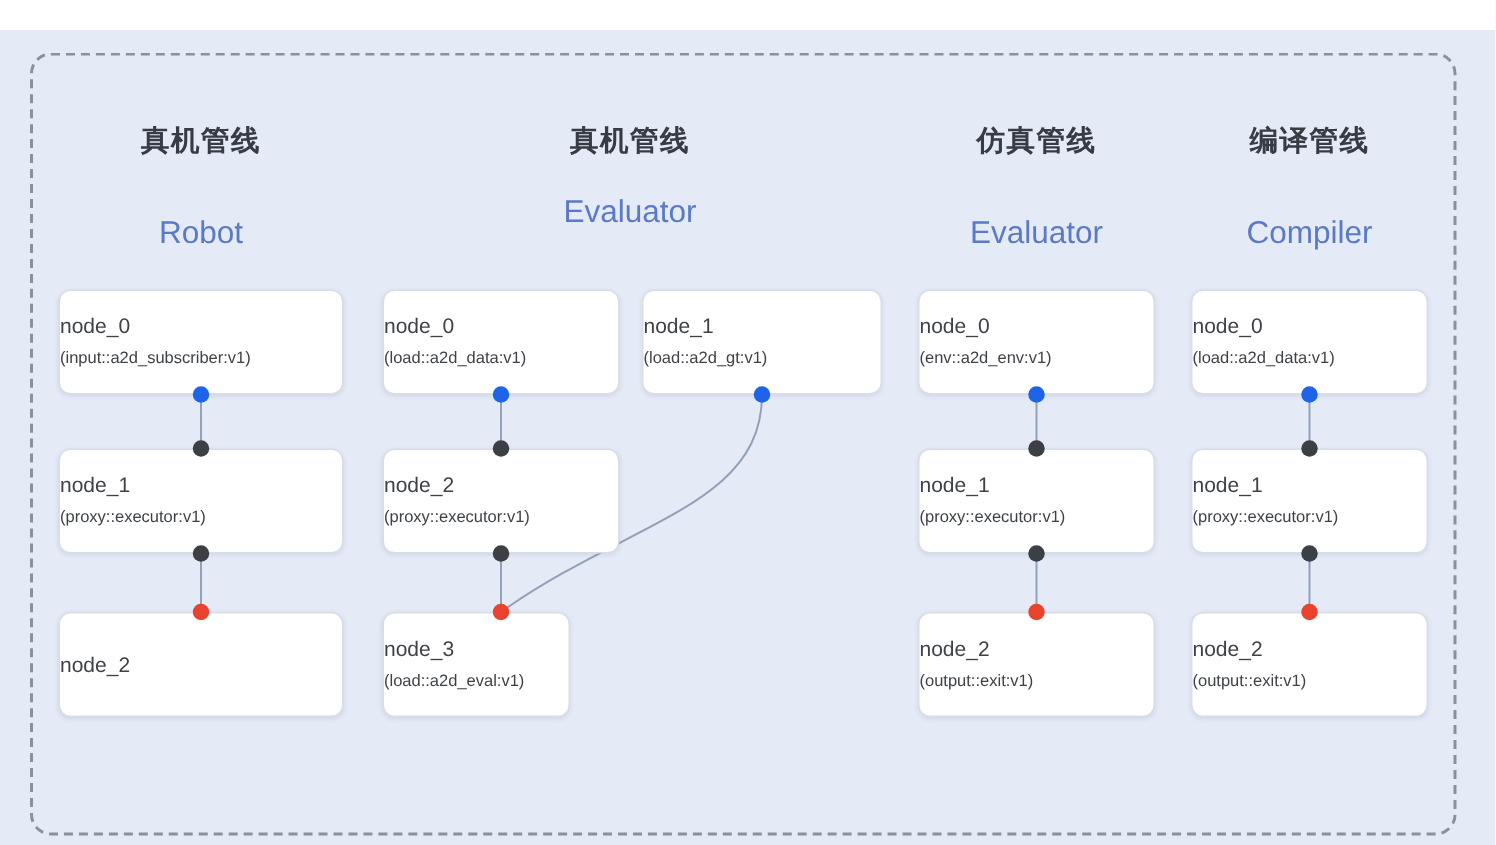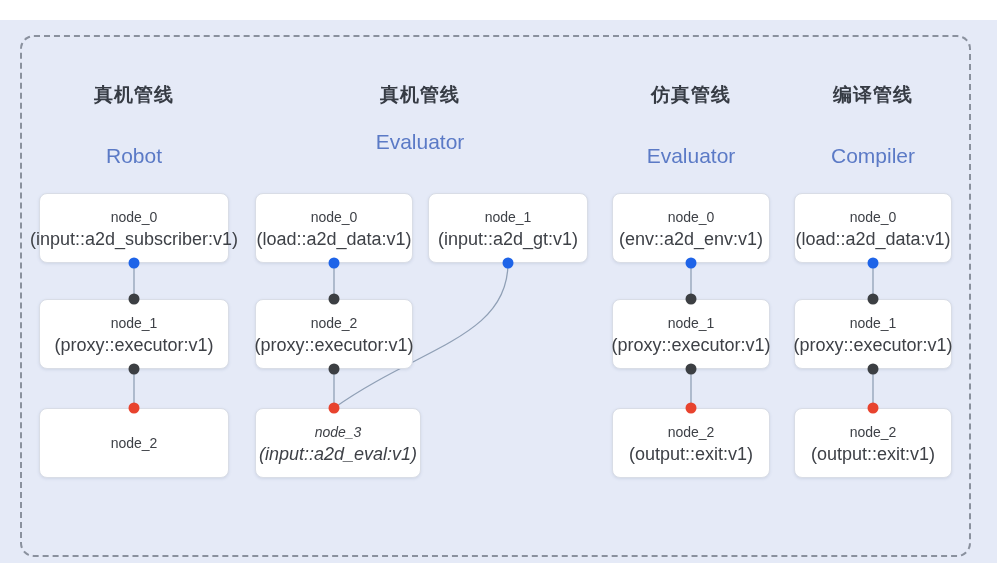--- a/index.html
+++ b/index.html
@@ -27,25 +27,25 @@
   }
   .title-en{
     position:absolute;width:300px;margin-left:-150px;text-align:center;
     font-size:21px;font-weight:400;line-height:26px;
     color:var(--title-en);z-index:2;
   }
   .node-box{
     position:absolute;box-sizing:border-box;
     background:var(--box-bg);border:1px solid var(--box-border);border-radius:8px;
     box-shadow:0 1px 3px rgba(96,110,150,0.16);
-    display:flex;flex-direction:column;align-items:center;justify-content:center;
+    display:flex;flex-direction:column;align-items:flex-start;justify-content:center;
     z-index:2;
   }
   .node-label{font-size:14px;line-height:22px;color:var(--node-text);white-space:nowrap;}
-  .node-type{font-size:18px;line-height:22px;color:var(--node-text);white-space:nowrap;}
+  .node-type{font-size:11px;line-height:22px;color:var(--node-text);white-space:nowrap;}
   .dot{
     position:absolute;width:11px;height:11px;border-radius:50%;
     transform:translate(-50%,-50%);z-index:3;
   }
   .dot.blue{background:var(--dot-blue);}
   .dot.black{background:var(--dot-black);}
   .dot.red{background:var(--dot-red);}
 </style>
 </head>
 <body>
@@ -83,32 +83,32 @@
       <div class="dot red" style="left: 134px; top: 388px;"></div>
       <div class="title-zh" style="left: 420px; top: 62px;">真机管线</div>
       <div class="title-en" style="left: 420px; top: 109px;">Evaluator</div>
       <div class="node-box" style="left: 255px; top: 173px; width: 158px; height: 70px;">
         <div class="node-label">node_0</div>
         <div class="node-type">(load::a2d_data:v1)</div>
       </div>
       <div class="dot blue" style="left: 334px; top: 243px;"></div>
       <div class="node-box" style="left: 428px; top: 173px; width: 160px; height: 70px;">
         <div class="node-label">node_1</div>
-        <div class="node-type">(input::a2d_gt:v1)</div>
+        <div class="node-type">(load::a2d_gt:v1)</div>
       </div>
       <div class="dot blue" style="left: 508px; top: 243px;"></div>
       <div class="node-box" style="left: 255px; top: 279px; width: 158px; height: 70px;">
         <div class="node-label">node_2</div>
         <div class="node-type">(proxy::executor:v1)</div>
       </div>
       <div class="dot black" style="left: 334px; top: 279px;"></div>
       <div class="dot black" style="left: 334px; top: 349px;"></div>
-      <div class="node-box" style="left: 255px; top: 388px; width: 166px; height: 70px; font-style: italic;">
+      <div class="node-box" style="left: 255px; top: 388px; width: 125px; height: 70px;">
         <div class="node-label">node_3</div>
-        <div class="node-type">(input::a2d_eval:v1)</div>
+        <div class="node-type">(load::a2d_eval:v1)</div>
       </div>
       <div class="dot red" style="left: 334px; top: 388px;"></div>
       <div class="title-zh" style="left: 691px; top: 62px;">仿真管线</div>
       <div class="title-en" style="left: 691px; top: 123px;">Evaluator</div>
       <div class="node-box" style="left: 612px; top: 173px; width: 158px; height: 70px;">
         <div class="node-label">node_0</div>
         <div class="node-type">(env::a2d_env:v1)</div>
       </div>
       <div class="dot blue" style="left: 691px; top: 243px;"></div>
       <div class="node-box" style="left: 612px; top: 279px; width: 158px; height: 70px;">

